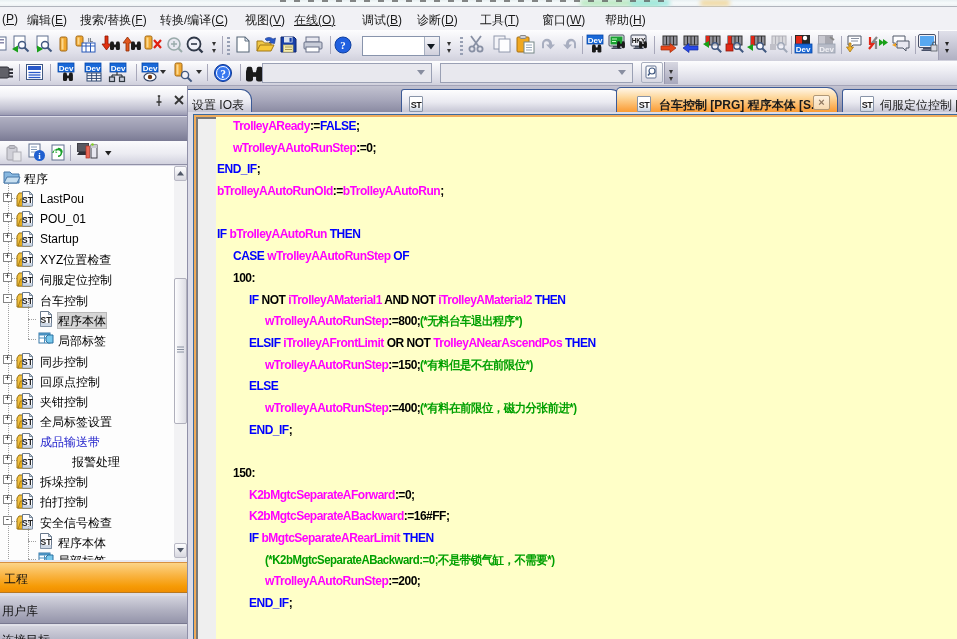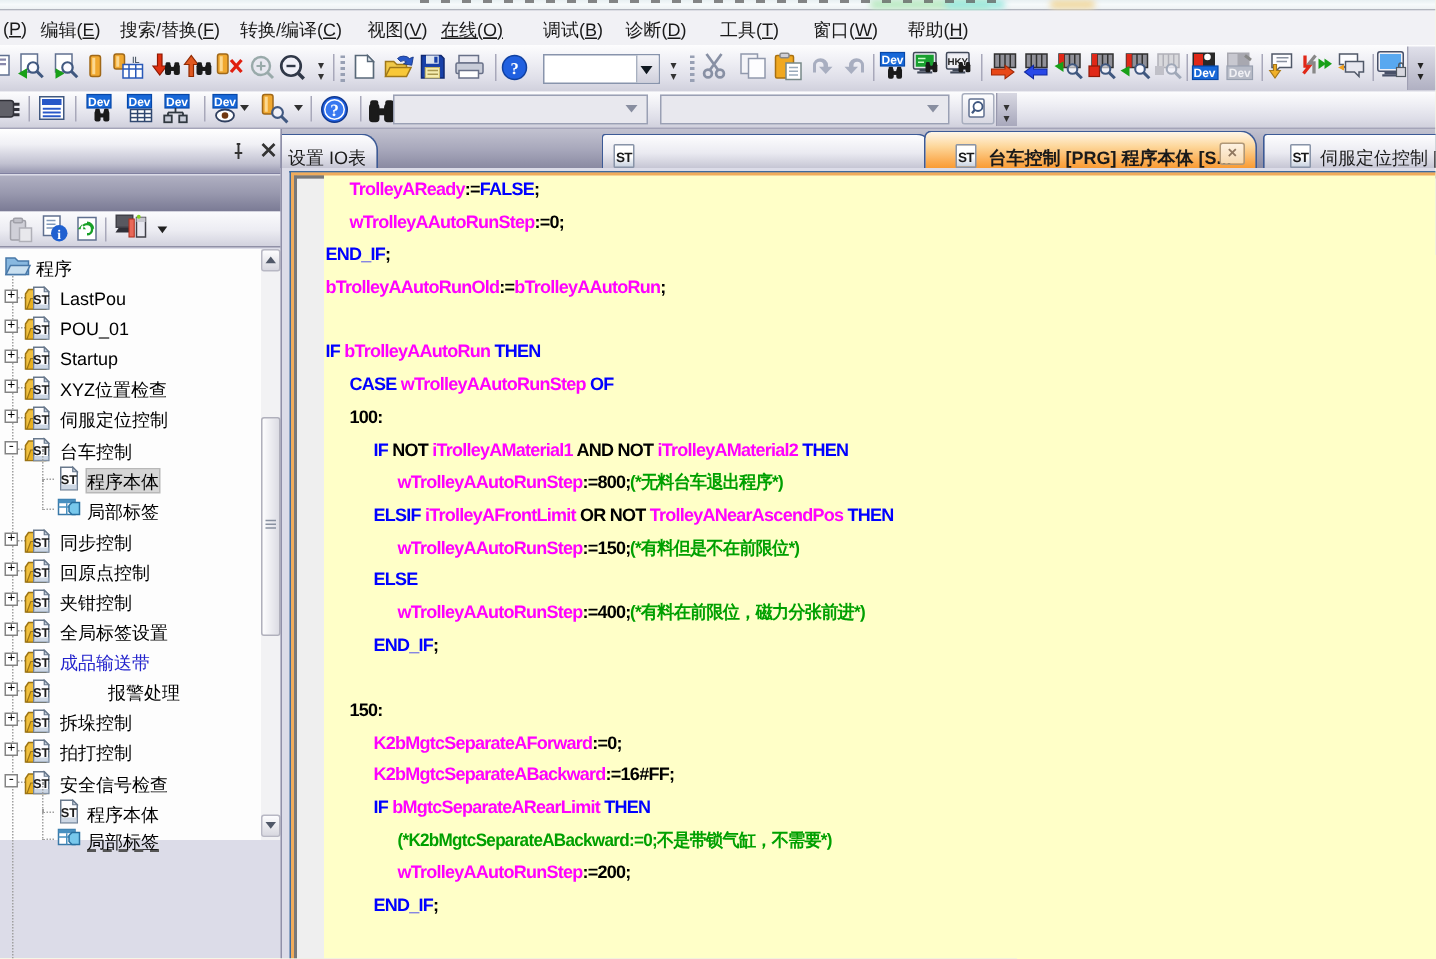--- a/index.html
+++ b/index.html
@@ -809,20 +809,34 @@
           <line x1="0" y1="3.5" x2="7" y2="3.5"></line>
           <line x1="0" y1="6" x2="7" y2="6"></line>
         </g>
       </svg>
  <div class="abs" style="left:0; top:377px; width:13px; height:15px; background:linear-gradient(180deg,#fdfdfe,#d8d8e0); border:1px solid #b8b8c4; border-radius:2px;"></div>
  <svg style="left:3px; top:382px;" width="8" height="5">
         <path d="M3.5 4.5 L7 0 H0 z" fill="#505868"></path>
       </svg>
     </div>
   <div id="panelborder" class="abs"></div>
+  <div id="navbars" class="abs">
+    <div class="abs" style="left:0; top:0; width:187px; height:2px; background:#e8e8f0;"></div>
+    <div class="abs" style="left:0; top:2px; width:187px; height:31px; background:linear-gradient(180deg,#fcd488 0%,#f9b23e 45%,#f69b06 80%,#f08e00 100%); border-top:1px solid #d89040; border-bottom:1px solid #b87820;">
+      <span class="abs" style="left:4px; top:8px;">工程</span>
+      </div>
+    <div class="abs" style="left:0; top:33px; width:187px; height:3px; background:#dcdce4;"></div>
+    <div class="abs" style="left:0; top:36px; width:187px; height:28px; background:linear-gradient(180deg,#d4d4de 0%,#b2b2c2 50%,#9494aa 100%); border-bottom:1px solid #787890;">
+      <span class="abs" style="left:2px; top:7px;">用户库</span>
+      </div>
+    <div class="abs" style="left:0; top:64px; width:187px; height:2px; background:#e0e0e8;"></div>
+    <div class="abs" style="left:0; top:66px; width:187px; height:13px; background:linear-gradient(180deg,#d4d4de 0%,#b8b8c8 100%);">
+      <span class="abs" style="left:2px; top:6px;">连接目标</span>
+      </div>
+  </div>
 
   <div id="editor" class="abs">
     <div class="abs" style="left:5px; top:2px; right:0; height:1px; background:#3c6a9e;"></div>
     <div class="abs" style="left:5px; top:2px; width:1px; bottom:0; background:#3c6a9e;"></div>
     <div class="abs" style="left:6px; top:3px; right:0; height:2px; background:#f0ac5c;"></div>
     <div class="abs" style="left:6px; top:3px; width:2px; bottom:0; background:#f0ac5c;"></div>
     <div class="abs" style="left:8px; top:5px; right:0; height:2px; background:#787878;"></div>
     <div class="abs" style="left:8px; top:5px; width:2px; bottom:0; background:#787878;"></div>
     <div id="gutter"></div>
     <div id="code"><div class="ln" style="padding-left:17px;"><span class="m">TrolleyAReady</span><span class="k">:=</span><span class="b">FALSE</span><span class="k">;</span></div><div class="ln" style="padding-left:17px;"><span class="m">wTrolleyAAutoRunStep</span><span class="k">:=0;</span></div><div class="ln" style="padding-left:1px;"><span class="b">END_IF</span><span class="k">;</span></div><div class="ln" style="padding-left:1px;"><span class="m">bTrolleyAAutoRunOld</span><span class="k">:=</span><span class="m">bTrolleyAAutoRun</span><span class="k">;</span></div><div class="ln" style="padding-left:1px;"></div><div class="ln" style="padding-left:1px;"><span class="b">IF </span><span class="m">bTrolleyAAutoRun</span><span class="b"> THEN</span></div><div class="ln" style="padding-left:17px;"><span class="b">CASE </span><span class="m">wTrolleyAAutoRunStep</span><span class="b"> OF</span></div><div class="ln" style="padding-left:17px;"><span class="k">100:</span></div><div class="ln" style="padding-left:33px;"><span class="b">IF </span><span class="k">NOT </span><span class="m">iTrolleyAMaterial1</span><span class="k"> AND NOT </span><span class="m">iTrolleyAMaterial2</span><span class="b"> THEN</span></div><div class="ln" style="padding-left:49px;"><span class="m">wTrolleyAAutoRunStep</span><span class="k">:=800;</span><span class="g">(*无料台车退出程序*)</span></div><div class="ln" style="padding-left:33px;"><span class="b">ELSIF </span><span class="m">iTrolleyAFrontLimit</span><span class="k"> OR NOT </span><span class="m">TrolleyANearAscendPos</span><span class="b"> THEN</span></div><div class="ln" style="padding-left:49px;"><span class="m">wTrolleyAAutoRunStep</span><span class="k">:=150;</span><span class="g">(*有料但是不在前限位*)</span></div><div class="ln" style="padding-left:33px;"><span class="b">ELSE</span></div><div class="ln" style="padding-left:49px;"><span class="m">wTrolleyAAutoRunStep</span><span class="k">:=400;</span><span class="g">(*有料在前限位，磁力分张前进*)</span></div><div class="ln" style="padding-left:33px;"><span class="b">END_IF</span><span class="k">;</span></div><div class="ln" style="padding-left:1px;"></div><div class="ln" style="padding-left:17px;"><span class="k">150:</span></div><div class="ln" style="padding-left:33px;"><span class="m">K2bMgtcSeparateAForward</span><span class="k">:=0;</span></div><div class="ln" style="padding-left:33px;"><span class="m">K2bMgtcSeparateABackward</span><span class="k">:=16#FF;</span></div><div class="ln" style="padding-left:33px;"><span class="b">IF </span><span class="m">bMgtcSeparateARearLimit</span><span class="b"> THEN</span></div><div class="ln" style="padding-left:49px;"><span class="g">(*K2bMgtcSeparateABackward:=0;不是带锁气缸，不需要*)</span></div><div class="ln" style="padding-left:49px;"><span class="m">wTrolleyAAutoRunStep</span><span class="k">:=200;</span></div><div class="ln" style="padding-left:33px;"><span class="b">END_IF</span><span class="k">;</span></div></div>

